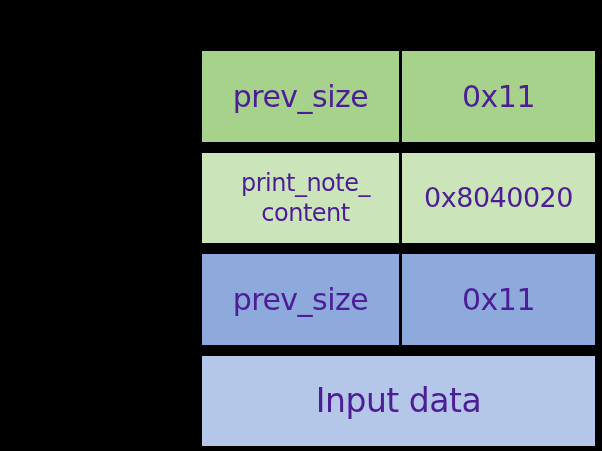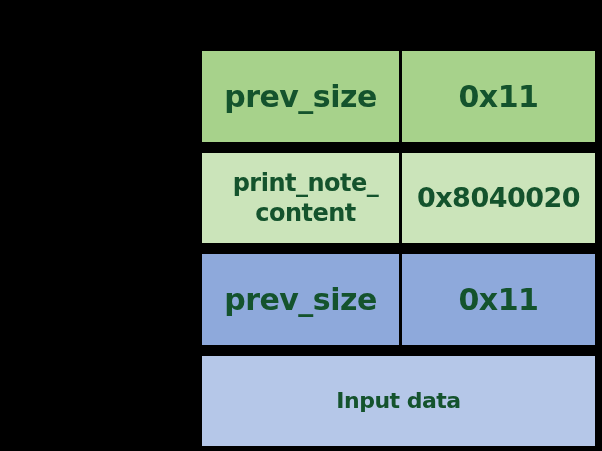--- a/index.html
+++ b/index.html
@@ -26,33 +26,33 @@
     grid-template-columns: 197px 1fr;
     grid-template-rows: repeat(4, 1fr);
     gap: 3px;
     background: #000000;
     border: 3px solid #000000;
   }
   .cell {
     display: flex;
     align-items: center;
     justify-content: center;
-    font-weight: bold;
-    color: #14532d;
+    font-weight: normal;
+    color: #4c1d95;
     text-align: center;
     letter-spacing: -0.5px;
     margin-top: 8px;
   }
   .full {
     grid-column: 1 / 3;
   }
   .fs-large   { font-size: 30px; }
   .fs-small   { font-size: 24px; line-height: 1.25; white-space: pre-line; }
   .fs-smallv  { font-size: 27px; }
-  .fs-input   { font-size: 22px; }
+  .fs-input   { font-size: 33px; }
 </style>
 </head>
 <body>
 
 <div class="canvas">
   <div class="memtable">
 
     <div class="cell fs-large" style="background: rgb(167, 210, 139);">prev_size</div>
     <div class="cell fs-large" style="background: rgb(167, 210, 139);">0x11</div>
 

